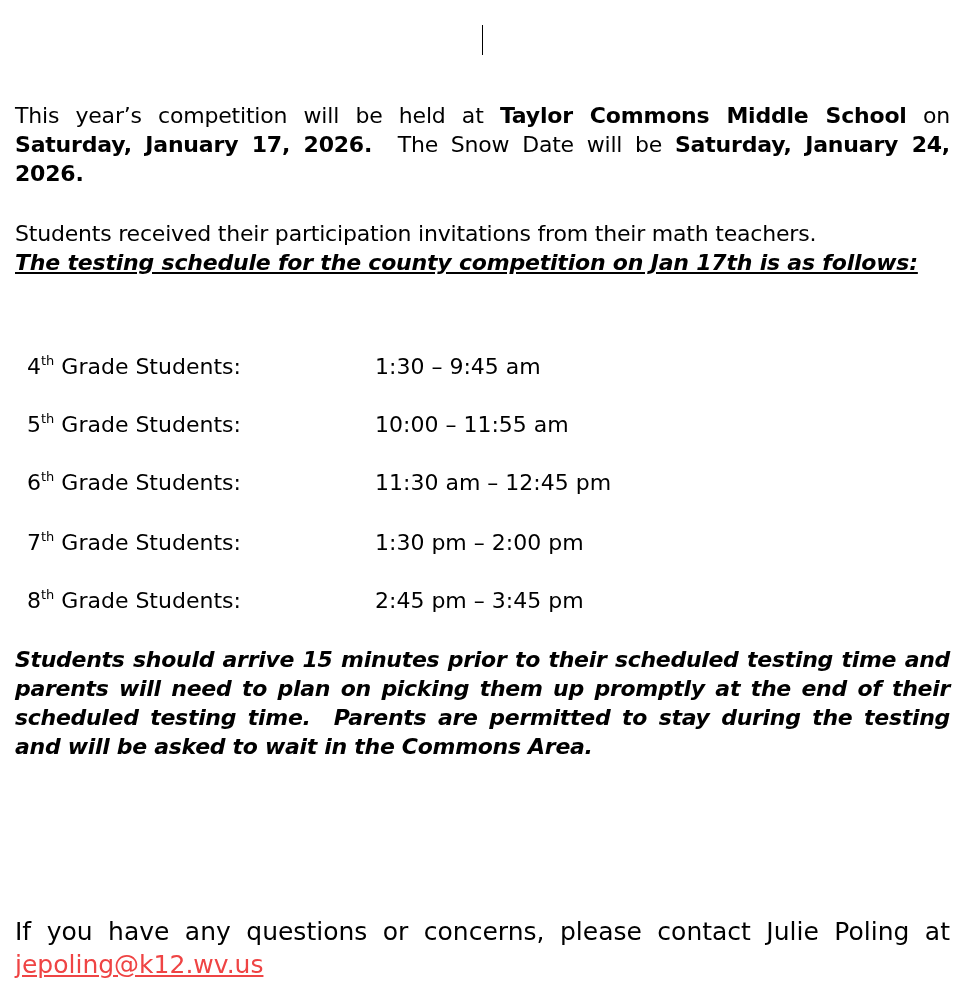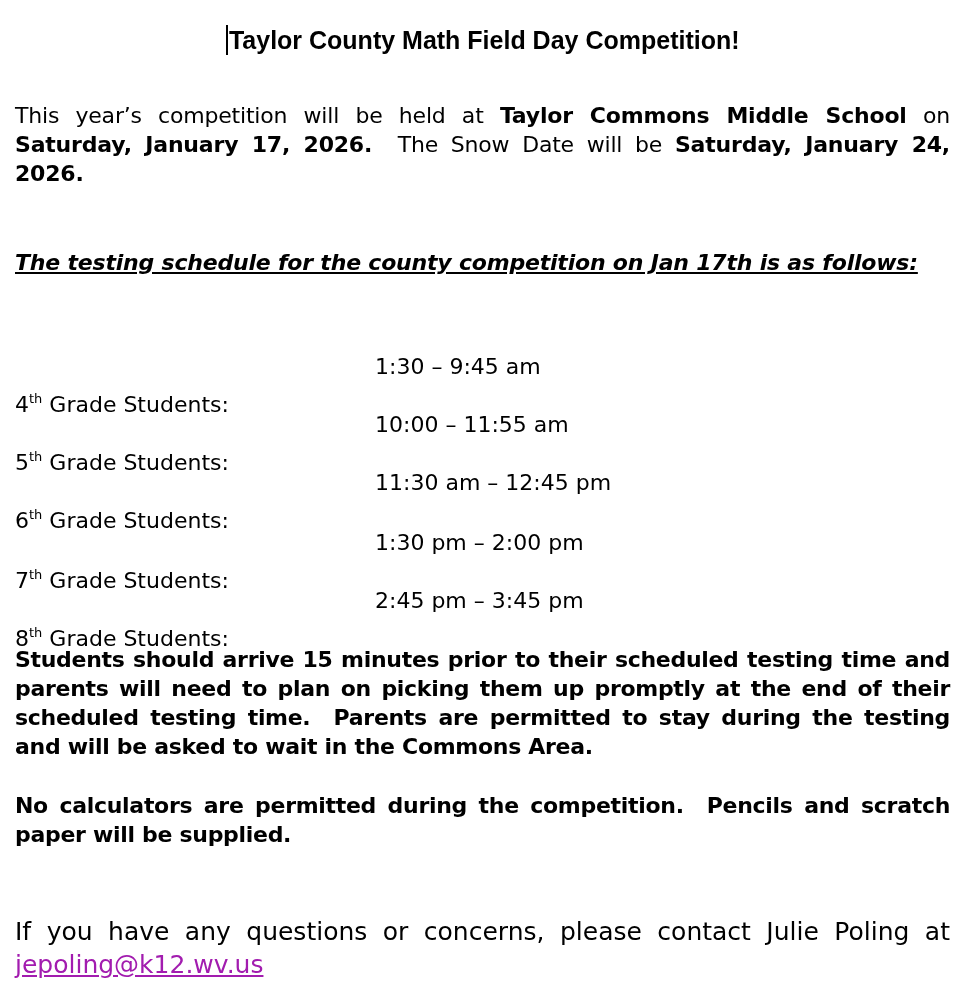--- a/index.html
+++ b/index.html
@@ -17,44 +17,45 @@
   }
   .p.last-left { text-align-last: left; }
   b { font-weight: bold; }
   .heading {
     position: absolute; left: 15px; width: 935px; top: 248px;
     font-family: "DejaVu Sans", sans-serif; font-size: 22px; line-height: 29px;
     font-weight: bold; font-style: italic; text-decoration: underline;
     text-align: justify; letter-spacing: -0.2px;
   }
   .row { position: absolute; left: 15px; font-family: "DejaVu Sans", sans-serif; font-size: 22px; line-height: 29px; }
-  .row .grade { position: absolute; left: 0; white-space: nowrap; margin-top: 38px; }
+  .row .grade { position: absolute; left: 12px; white-space: nowrap; }
   .row .time { position: absolute; left: 360px; white-space: nowrap; }
   sup { font-size: 13px; vertical-align: 9px; line-height: 0; }
   .note {
     position: absolute; left: 15px; width: 935px;
     font-family: "DejaVu Sans", sans-serif; font-size: 22px; line-height: 29px;
-    font-weight: bold; text-align: justify; letter-spacing: -0.3px;
+    font-weight: bold; font-style: italic; text-align: justify; letter-spacing: -0.3px;
   }
   .contact {
     position: absolute; left: 15px; width: 935px; top: 915px;
     font-family: "DejaVu Sans", sans-serif; font-size: 25px; line-height: 33px;
     text-align: justify; text-align-last: left;
   }
-  a.email { color: #a21caf; }
+  a.email { color: #ef4444; }
 </style>
 </head>
 <body>
 
 <div class="page">
 
-  <div class="title"><span class="caret"></span><span>Taylor County Math Field Day Competition!</span></div>
+  <div class="title"><span class="caret"></span></div>
 
   <div class="p" style="top:101px;"><span>This year’s competition will be held at </span><b>Taylor Commons Middle School</b><span> on </span><b>Saturday, January 17, 2026.</b><span style="white-space:pre-wrap;">  The Snow Date will be </span><b>Saturday, January 24, 2026.</b></div>
 
+  <div class="p last-left" style="top:219px;">Students received their participation invitations from their math teachers.</div>
 
   <div class="heading">The testing schedule for the county competition on Jan 17th is as follows:</div>
 
   <div>
     <div class="row" style="top:352px;">
       <span class="grade"><span>4</span><sup>th</sup><span style="white-space:pre;"> Grade Students:</span></span>
       <span class="time">1:30 – 9:45 am</span>
     </div>
     <div class="row" style="top:410px;">
       <span class="grade"><span>5</span><sup>th</sup><span style="white-space:pre;"> Grade Students:</span></span>
@@ -69,17 +70,16 @@
       <span class="time">1:30 pm – 2:00 pm</span>
     </div>
     <div class="row" style="top:586px;">
       <span class="grade"><span>8</span><sup>th</sup><span style="white-space:pre;"> Grade Students:</span></span>
       <span class="time">2:45 pm – 3:45 pm</span>
     </div>
   </div>
 
   <div class="note" style="top:645px;white-space:pre-wrap;">Students should arrive 15 minutes prior to their scheduled testing time and parents will need to plan on picking them up promptly at the end of their scheduled testing time.  Parents are permitted to stay during the testing and will be asked to wait in the Commons Area.</div>
 
-  <div class="note" style="top:791px;white-space:pre-wrap;">No calculators are permitted during the competition.  Pencils and scratch paper will be supplied.</div>
 
   <div class="contact"><span>If you have any questions or concerns, please contact Julie Poling at </span><a class="email" href="#">jepoling@k12.wv.us</a></div>
 
 </div>
 
 </body></html>

